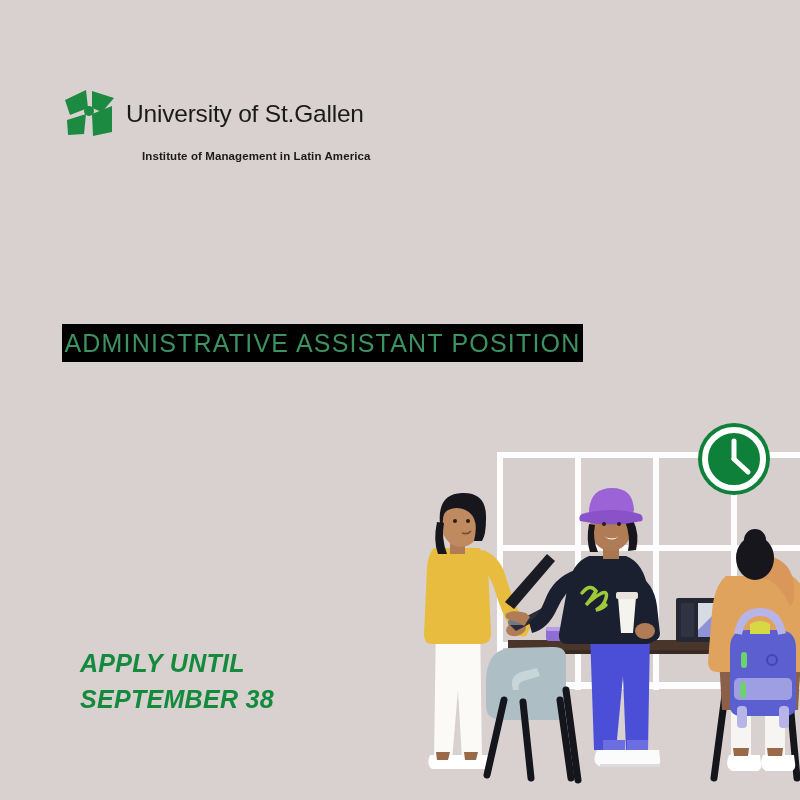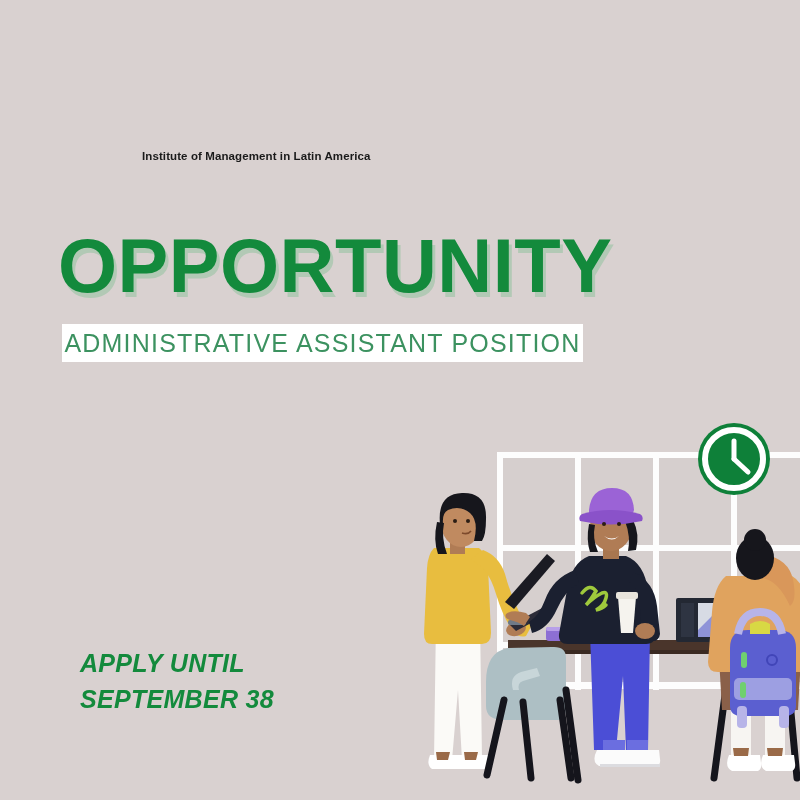--- a/index.html
+++ b/index.html
@@ -68,21 +68,21 @@
     text-shadow: 3px 5px 0 rgba(120, 190, 140, 0.40);
   }
 
   
   .subtitle-band {
     position: absolute;
     left: 62px;
     top: 324px;
     width: 521px;
     height: 38px;
-    background: #ffffff;
+    background: #000000;
     display: flex;
     align-items: center;
     justify-content: center;
   }
   .subtitle-text {
     font-size: 25px;
     color: #3c9260;
     letter-spacing: 1.2px;
     white-space: nowrap;
   }
@@ -288,25 +288,36 @@
     </g>
   </svg>
 
   <svg class="clock-badge" viewBox="0 0 74 74" xmlns="http://www.w3.org/2000/svg">
     <circle cx="37" cy="37" r="36" fill="#0e8039"></circle>
     <circle cx="37" cy="37" r="29" fill="none" stroke="#ffffff" stroke-width="6"></circle>
     <line x1="37" y1="37" x2="37" y2="19" stroke="#ffffff" stroke-width="5" stroke-linecap="round"></line>
     <line x1="37" y1="37" x2="51" y2="50" stroke="#ffffff" stroke-width="5" stroke-linecap="round"></line>
   </svg>
 
+  <div class="logo-block">
+    <svg class="logo-mark" viewBox="0 0 54 56" xmlns="http://www.w3.org/2000/svg">
+      <path d="M3 12 L24 2 L26 20 L8 27 Z" fill="#1d8a42"></path>
+      <path d="M30 3 L52 10 L40 24 L30 20 Z" fill="#1d8a42"></path>
+      <path d="M5 32 L24 26 L22 46 L6 47 Z" fill="#1d8a42"></path>
+      <path d="M30 26 L50 18 L50 44 L31 48 Z" fill="#1d8a42"></path>
+      <circle cx="27" cy="23" r="5" fill="#1d8a42"></circle>
+    </svg>
+    <div class="logo-text">
+      <div class="logo-title">University of St.Gallen</div>
+    </div>
+  </div>
   <div class="logo-block" style="top:140px;left:62px;display:block;">
     <div class="logo-sub">Institute of Management in Latin America</div>
   </div>
 
-  <div class="headline">OPPORTUNITY</div>
 
   <div class="subtitle-band">
     <span class="subtitle-text">ADMINISTRATIVE ASSISTANT POSITION</span>
   </div>
 
   <div class="deadline">
     <div>APPLY UNTIL</div>
     <div>SEPTEMBER 38</div>
   </div>
 

